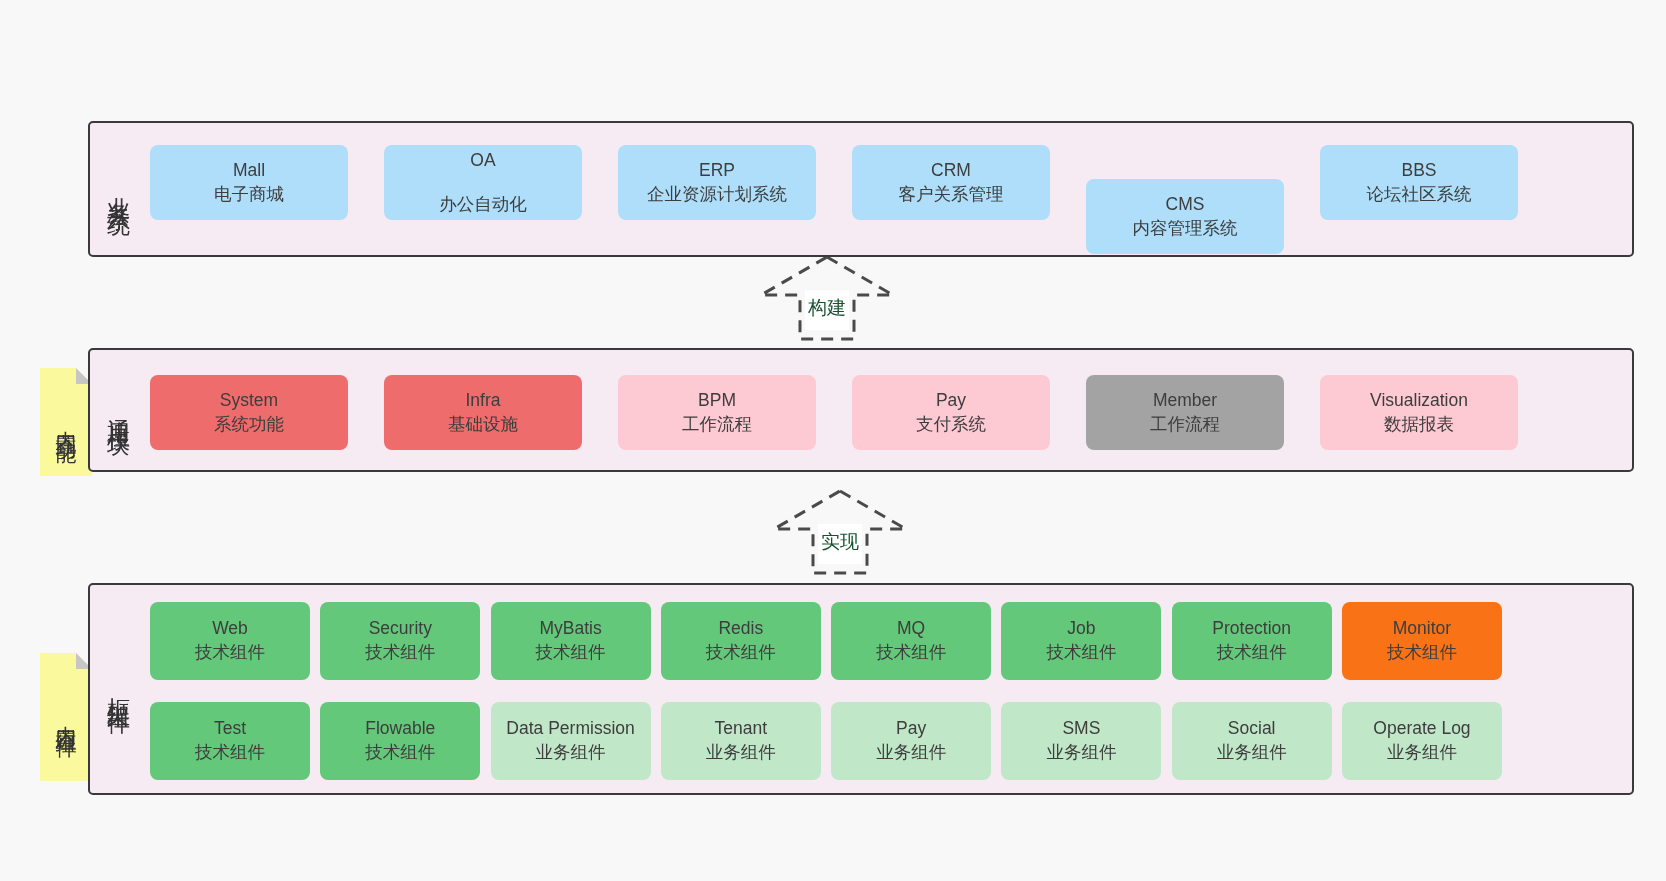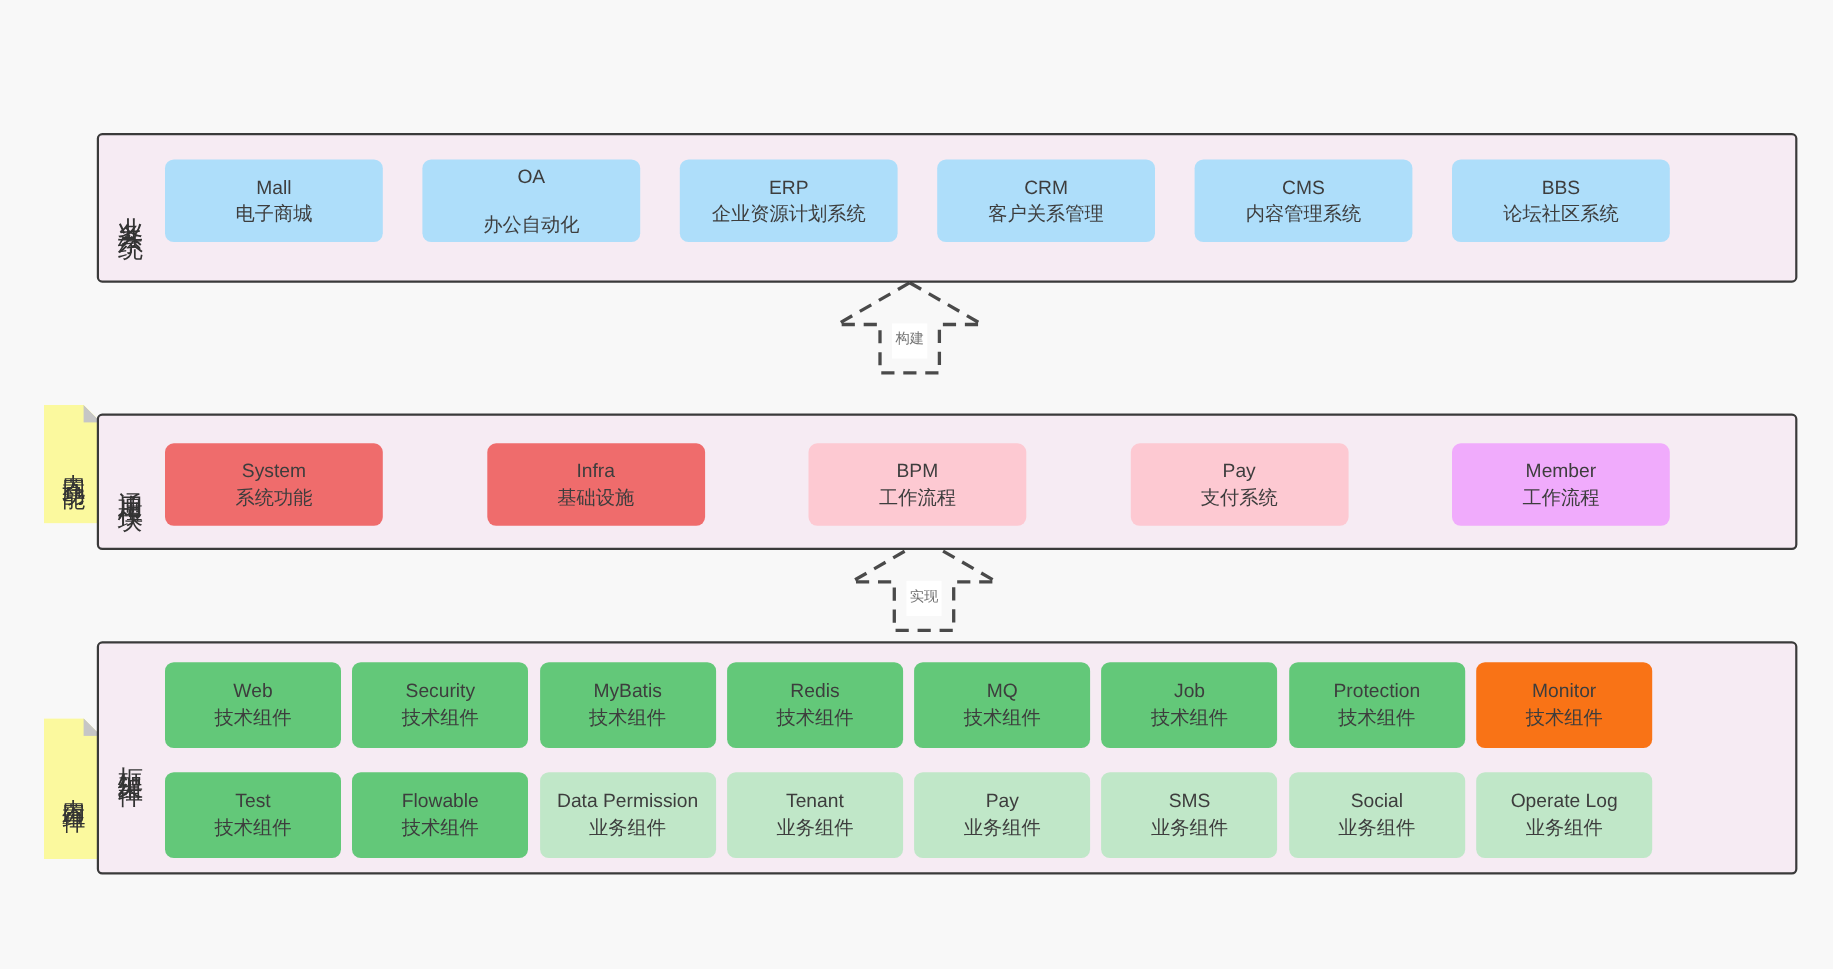--- a/index.html
+++ b/index.html
@@ -12,21 +12,21 @@
     overflow:hidden;
   }
 
   
   .layer {
     position:absolute; left:88px; width:1546px;
     border:2px solid #3a3a3a; border-radius:5px;
     box-sizing:border-box; z-index:2;
   }
   #layer-business   { top:121px; height:136px; }
-  #layer-modules    { top:348px; height:124px;margin-top:28px; }
+  #layer-modules    { top:348px; height:124px; }
   #layer-components { top:583px; height:212px; }
 
   .vlabel {
     position:absolute; left:14px; top:50%;
     transform:translateY(-50%);
     writing-mode:vertical-lr; text-orientation:upright;
     font-size:23px; letter-spacing:5px; color:#333;
     white-space:nowrap;
   }
 
@@ -71,21 +71,21 @@
 
   
   .arrow { position:absolute; width:140px; height:88px; z-index:1; }
   #arrow-build     { left:757px; top:254px; }
   #arrow-implement { left:770px; top:488px; }
   .arrow svg { width:100%; height:100%; display:block; }
   .arrow-label {
     position:absolute; left:50%; top:64%;
     transform:translate(-50%,-50%);
     background:#ffffff; padding:5px 3px 9px 3px;
-    font-size:13px; color:#737373; white-space:nowrap;
+    font-size:19px; color:#14532d; white-space:nowrap;
   }
 </style>
 </head>
 <body style="background: rgb(248, 248, 248);">
 
 <div class="note" id="note-modules" style="background-color: rgb(251, 249, 158);">
   <span class="note-text">内置功能</span>
   <span class="fold"></span>
 </div>
 
@@ -106,21 +106,21 @@
       <span class="s">办公自动化</span>
     </div>
     <div class="box w198" style="background-color: rgb(174, 222, 250);">
       <span class="t">ERP</span>
       <span class="s">企业资源计划系统</span>
     </div>
     <div class="box w198" style="background-color: rgb(174, 222, 250);">
       <span class="t">CRM</span>
       <span class="s">客户关系管理</span>
     </div>
-    <div class="box w198" style="background-color: rgb(174, 222, 250);">
+    <div class="box w198" style="background-color: rgb(174, 222, 250); margin-top: 34px;">
       <span class="t">CMS</span>
       <span class="s">内容管理系统</span>
     </div>
     <div class="box w198" style="background-color: rgb(174, 222, 250);">
       <span class="t">BBS</span>
       <span class="s">论坛社区系统</span>
     </div>
   </div>
 </div>
 
@@ -143,23 +143,27 @@
       <span class="s">基础设施</span>
     </div>
     <div class="box w198" style="background-color: rgb(253, 201, 210);">
       <span class="t">BPM</span>
       <span class="s">工作流程</span>
     </div>
     <div class="box w198" style="background-color: rgb(253, 201, 210);">
       <span class="t">Pay</span>
       <span class="s">支付系统</span>
     </div>
-    <div class="box w198" style="background-color: #f0abfc;">
+    <div class="box w198" style="background-color: #a3a3a3;">
       <span class="t">Member</span>
       <span class="s">工作流程</span>
+    </div>
+    <div class="box w198" style="background-color: rgb(253, 201, 210);">
+      <span class="t">Visualization</span>
+      <span class="s">数据报表</span>
     </div>
   </div>
 </div>
 
 <div class="arrow" id="arrow-implement">
   <svg viewBox="0 0 140 88">
     <polygon points="70,3 136,41 97,41 97,85 43,85 43,41 4,41" fill="none" stroke="#4a4a4a" stroke-width="3" stroke-dasharray="12 8" stroke-linejoin="miter"></polygon>
   </svg>
   <span class="arrow-label">实现</span>
 </div>

